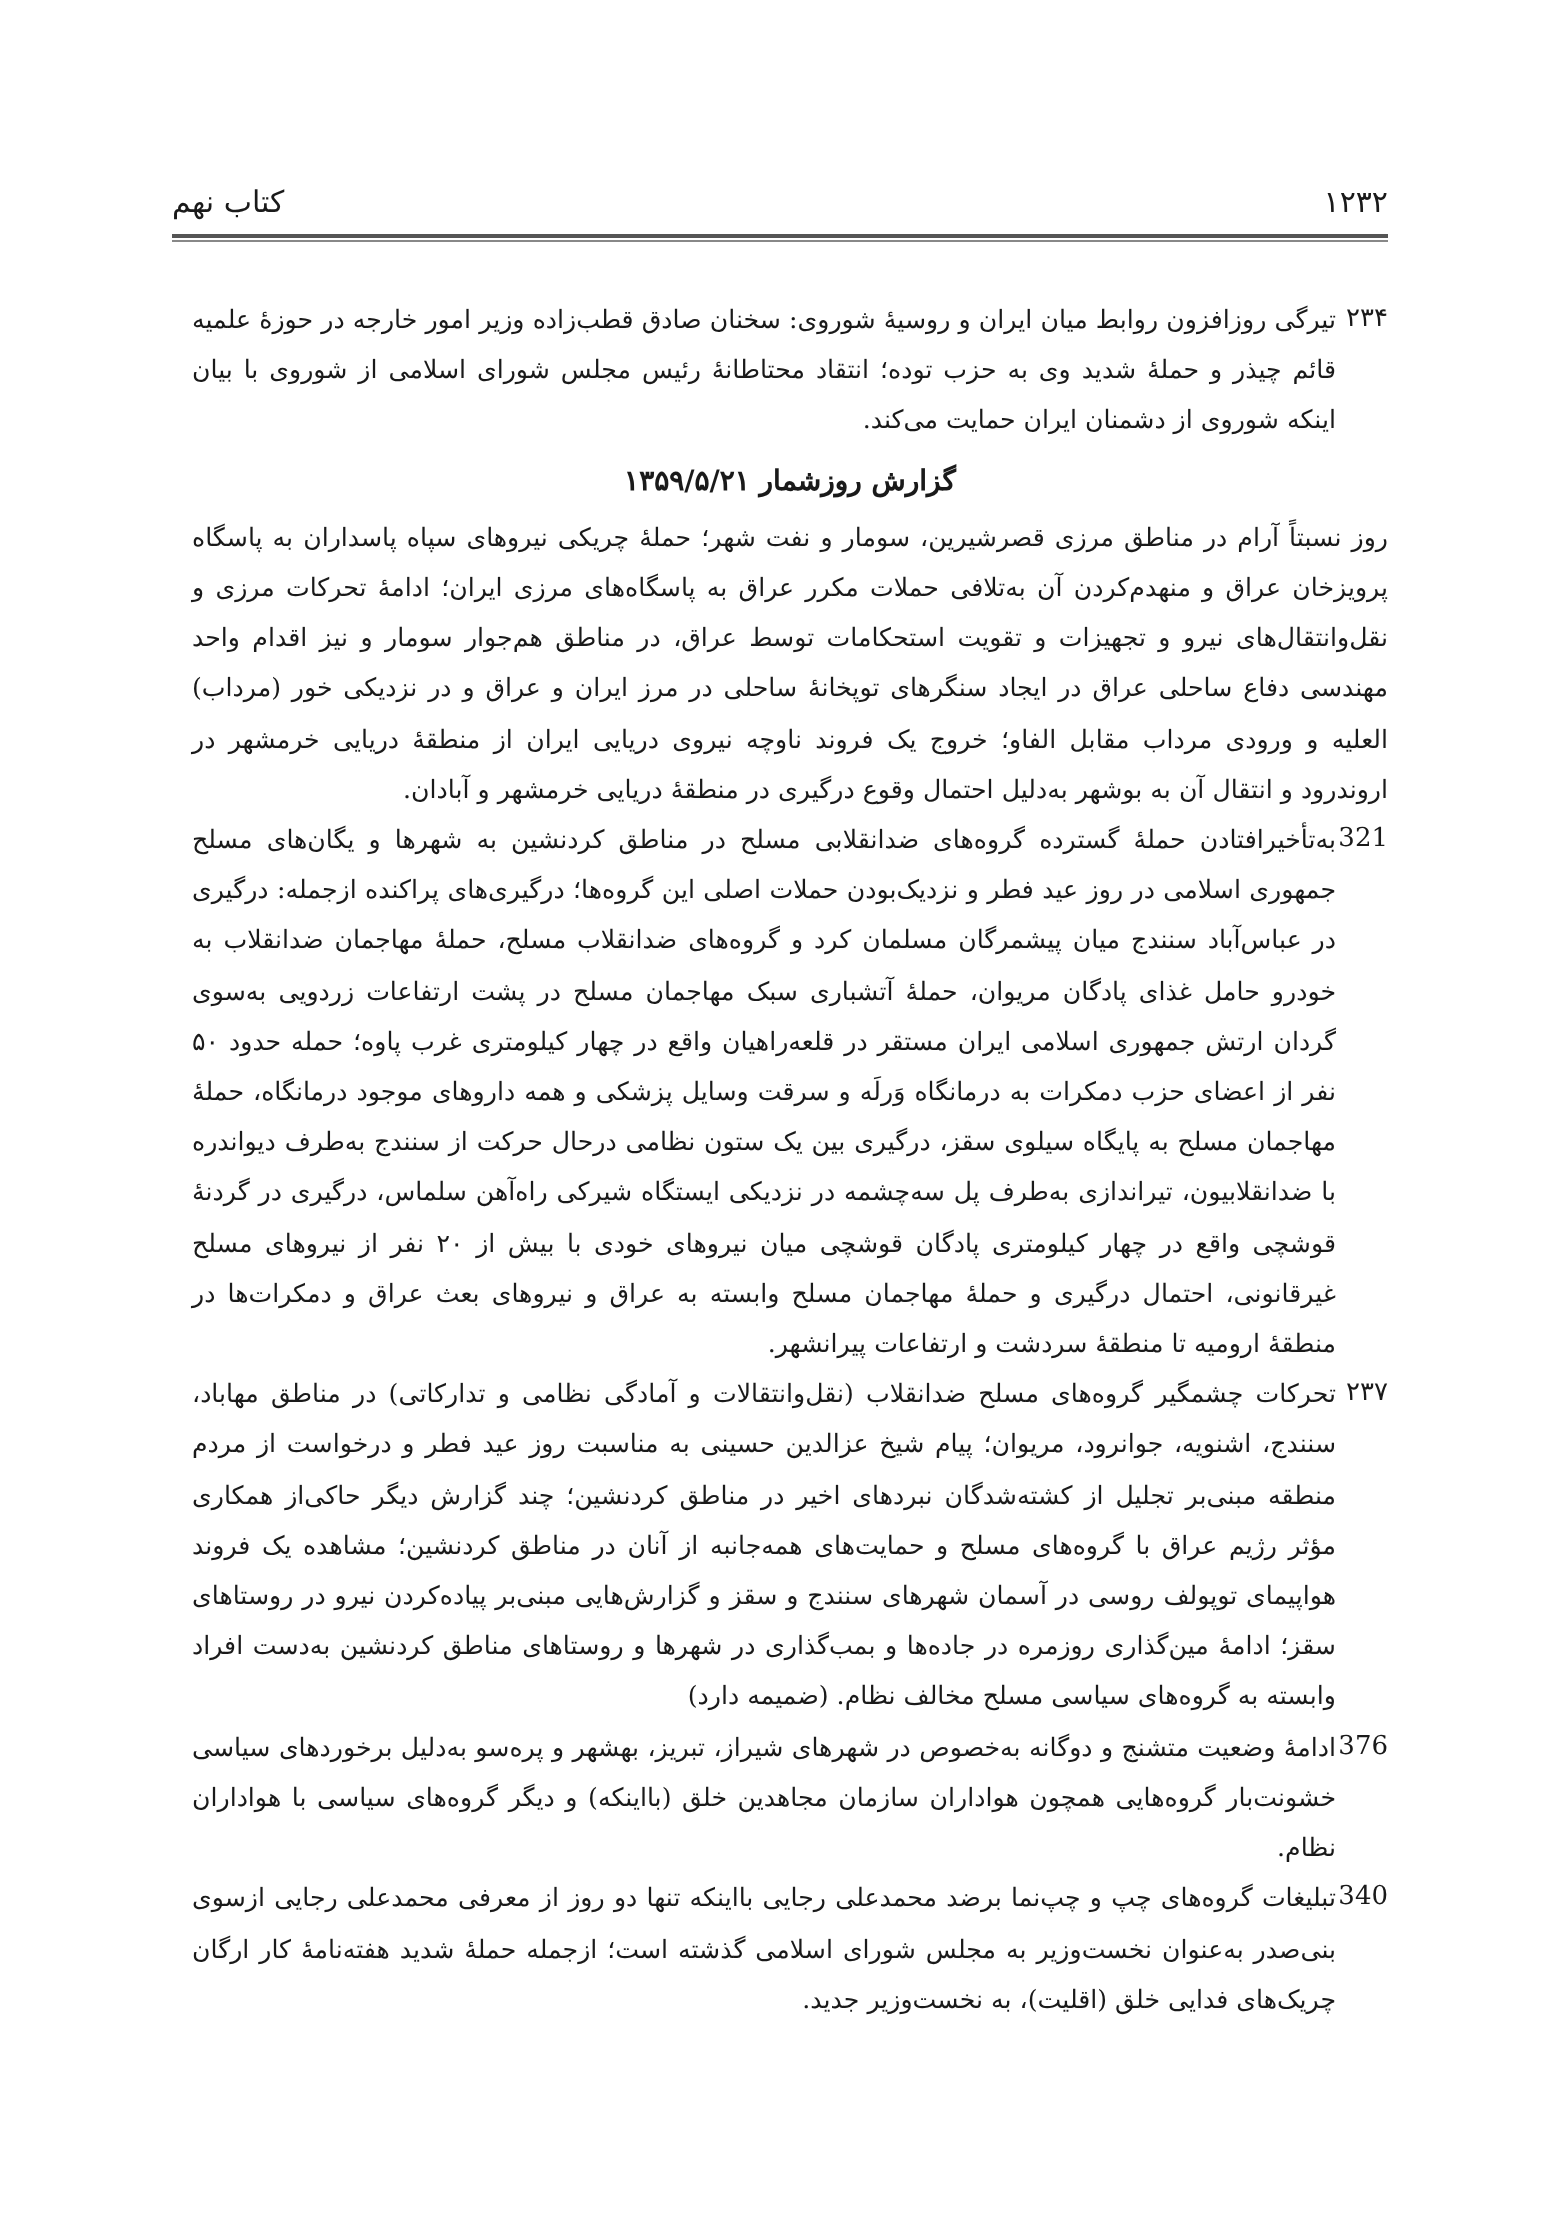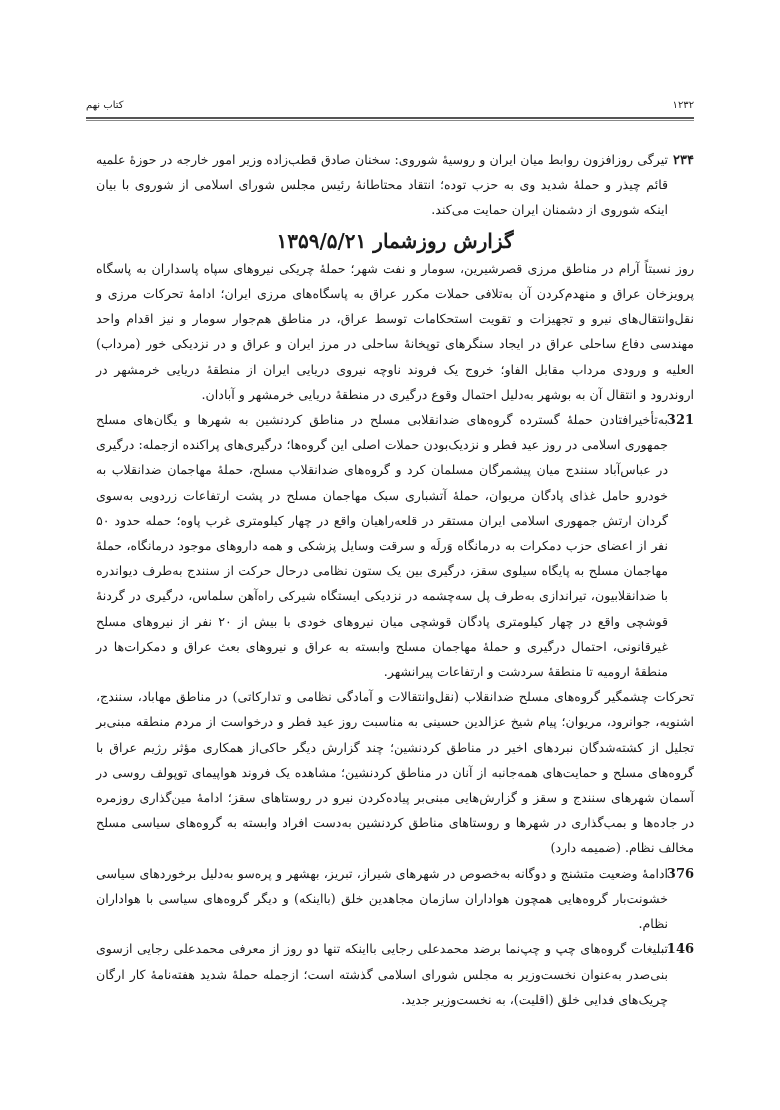--- a/index.html
+++ b/index.html
@@ -1,30 +1,30 @@
 <!DOCTYPE html>
 <html><head>
 <meta charset="utf-8">
 <style>
   html, body { margin:0; padding:0; background:#ffffff; }
   body { width:780px; height:1110px; position:relative; overflow:hidden;
          font-family:"DejaVu Serif", serif; color:#1a1a1a; }
   .header { position:absolute; left:86px; right:86px; top:88px; height:22px;
             display:flex; justify-content:space-between; align-items:flex-end;
-            font-size:10px; direction:ltr; }
+            font-size:15px; direction:ltr; }
   .rule { position:absolute; left:86px; right:86px; top:117px; height:0;
           border-top:2px solid #555; }
   .rule2 { position:absolute; left:86px; right:86px; top:120px; height:0;
           border-top:1px solid #888; }
   .content { position:absolute; left:96px; right:86px; top:147px;
              direction:rtl; text-align:justify; font-size:12.6px; line-height:25.2px; }
   .entry { display:flex; flex-direction:row; }
-  .num { width:26px; flex:0 0 26px; font-weight:bold; font-size:13px; }
+  .num { width:26px; flex:0 0 26px; font-weight:normal; font-size:13px; }
   .txt { flex:1; text-align:justify; text-align-last:right; }
-  .section-title { text-align:center; font-weight:bold; font-size:20px; margin:6px 0 2px 0; }
+  .section-title { text-align:center; font-weight:bold; font-size:14px; margin:6px 0 2px 0; }
 </style>
 </head>
 <body>
 
 <div class="header">
   <span>کتاب نهم</span>
   <span>۱۲۳۲</span>
 </div>
 <div class="rule"></div>
 <div class="rule2"></div>
@@ -38,23 +38,24 @@
   <div class="section-title">گزارش روزشمار ۱۳۵۹/۵/۲۱</div>
 
   <div class="entry">
     <span class="txt">روز نسبتاً آرام در مناطق مرزی قصرشیرین، سومار و نفت شهر؛ حملهٔ چریکی نیروهای سپاه پاسداران به پاسگاه پرویزخان عراق و منهدم‌کردن آن به‌تلافی حملات مکرر عراق به پاسگاه‌های مرزی ایران؛ ادامهٔ تحرکات مرزی و نقل‌وانتقال‌های نیرو و تجهیزات و تقویت استحکامات توسط عراق، در مناطق هم‌جوار سومار و نیز اقدام واحد مهندسی دفاع ساحلی عراق در ایجاد سنگرهای توپخانهٔ ساحلی در مرز ایران و عراق و در نزدیکی خور (مرداب) العلیه و ورودی مرداب مقابل الفاو؛ خروج یک فروند ناوچه نیروی دریایی ایران از منطقهٔ دریایی خرمشهر در اروندرود و انتقال آن به بوشهر به‌دلیل احتمال وقوع درگیری در منطقهٔ دریایی خرمشهر و آبادان.</span>
   </div>
   <div class="entry">
     <span class="num">321</span>
     <span class="txt">به‌تأخیرافتادن حملهٔ گسترده گروه‌های ضدانقلابی مسلح در مناطق کردنشین به شهرها و یگان‌های مسلح جمهوری اسلامی در روز عید فطر و نزدیک‌بودن حملات اصلی این گروه‌ها؛ درگیری‌های پراکنده ازجمله: درگیری در عباس‌آباد سنندج میان پیشمرگان مسلمان کرد و گروه‌های ضدانقلاب مسلح، حملهٔ مهاجمان ضدانقلاب به خودرو حامل غذای پادگان مریوان، حملهٔ آتشباری سبک مهاجمان مسلح در پشت ارتفاعات زردویی به‌سوی گردان ارتش جمهوری اسلامی ایران مستقر در قلعه‌راهیان واقع در چهار کیلومتری غرب پاوه؛ حمله حدود ۵۰ نفر از اعضای حزب دمکرات به درمانگاه وَرلَه و سرقت وسایل پزشکی و همه داروهای موجود درمانگاه، حملهٔ مهاجمان مسلح به پایگاه سیلوی سقز، درگیری بین یک ستون نظامی درحال حرکت از سنندج به‌طرف دیواندره با ضدانقلابیون، تیراندازی به‌طرف پل سه‌چشمه در نزدیکی ایستگاه شیرکی راه‌آهن سلماس، درگیری در گردنهٔ قوشچی واقع در چهار کیلومتری پادگان قوشچی میان نیروهای خودی با بیش از ۲۰ نفر از نیروهای مسلح غیرقانونی، احتمال درگیری و حملهٔ مهاجمان مسلح وابسته به عراق و نیروهای بعث عراق و دمکرات‌ها در منطقهٔ ارومیه تا منطقهٔ سردشت و ارتفاعات پیرانشهر.</span>
   </div>
   <div class="entry">
+    <span class="num">۲۳۷</span>
     <span class="txt">تحرکات چشمگیر گروه‌های مسلح ضدانقلاب (نقل‌وانتقالات و آمادگی نظامی و تدارکاتی) در مناطق مهاباد، سنندج، اشنویه، جوانرود، مریوان؛ پیام شیخ عزالدین حسینی به مناسبت روز عید فطر و درخواست از مردم منطقه مبنی‌بر تجلیل از کشته‌شدگان نبردهای اخیر در مناطق کردنشین؛ چند گزارش دیگر حاکی‌از همکاری مؤثر رژیم عراق با گروه‌های مسلح و حمایت‌های همه‌جانبه از آنان در مناطق کردنشین؛ مشاهده یک فروند هواپیمای توپولف روسی در آسمان شهرهای سنندج و سقز و گزارش‌هایی مبنی‌بر پیاده‌کردن نیرو در روستاهای سقز؛ ادامهٔ مین‌گذاری روزمره در جاده‌ها و بمب‌گذاری در شهرها و روستاهای مناطق کردنشین به‌دست افراد وابسته به گروه‌های سیاسی مسلح مخالف نظام. (ضمیمه دارد)</span>
   </div>
   <div class="entry">
     <span class="num">376</span>
     <span class="txt">ادامهٔ وضعیت متشنج و دوگانه به‌خصوص در شهرهای شیراز، تبریز، بهشهر و پرەسو به‌دلیل برخوردهای سیاسی خشونت‌بار گروه‌هایی همچون هواداران سازمان مجاهدین خلق (بااینکه) و دیگر گروه‌های سیاسی با هواداران نظام.</span>
   </div>
   <div class="entry">
-    <span class="num">146</span>
+    <span class="num">340</span>
     <span class="txt">تبلیغات گروه‌های چپ و چپ‌نما برضد محمدعلی رجایی بااینکه تنها دو روز از معرفی محمدعلی رجایی ازسوی بنی‌صدر به‌عنوان نخست‌وزیر به مجلس شورای اسلامی گذشته است؛ ازجمله حملهٔ شدید هفته‌نامهٔ کار ارگان چریک‌های فدایی خلق (اقلیت)، به نخست‌وزیر جدید.</span>
   </div>
 </div>
 
 </body></html>

